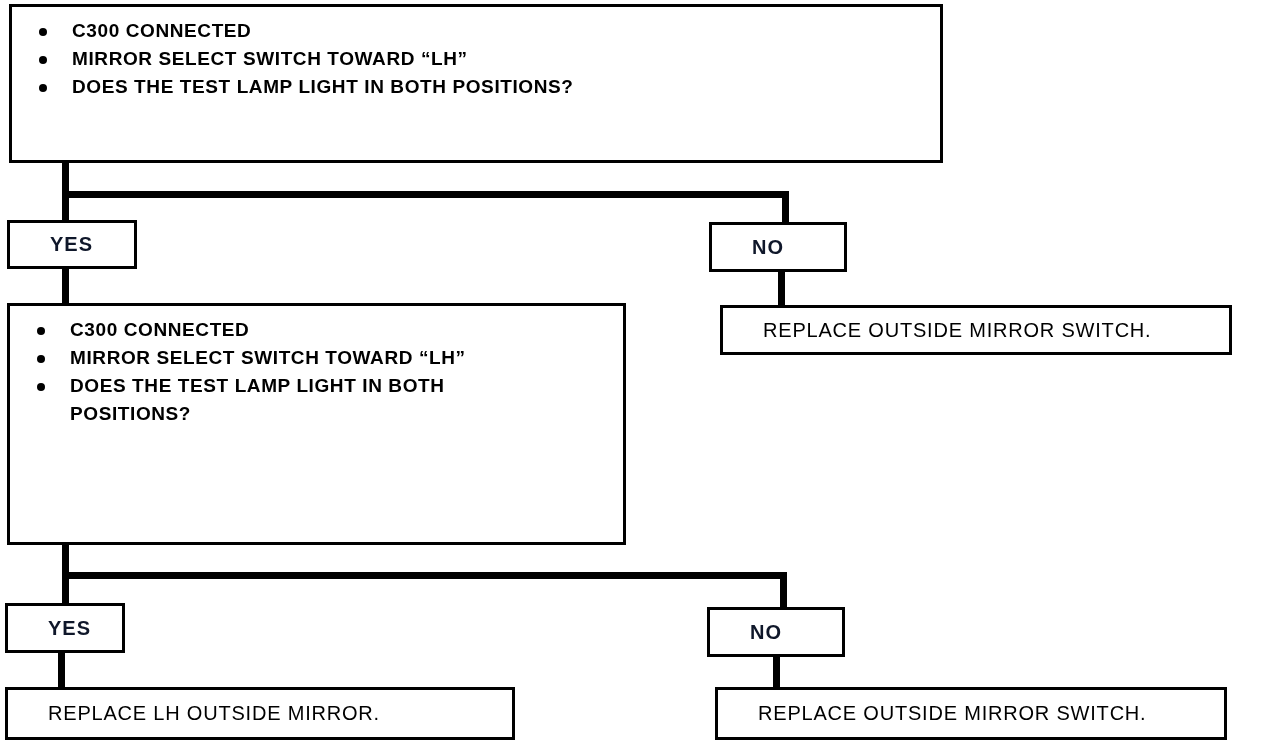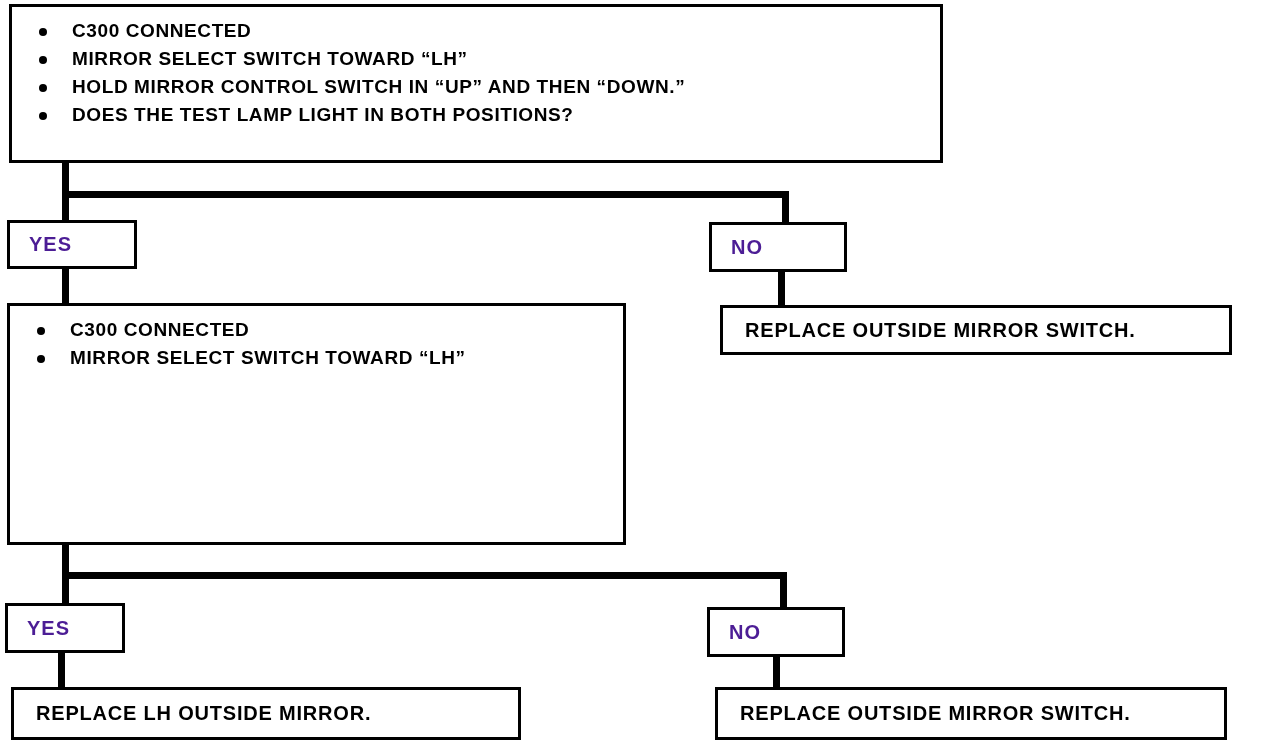--- a/index.html
+++ b/index.html
@@ -57,54 +57,53 @@
 
   
   .dec-box {
     display: flex;
     align-items: center;
   }
   .dec-label {
     font-size: 20px;
     font-weight: bold;
     letter-spacing: 1px;
-    color: #4c1d95;
-    padding-left: 19px;
+    color: #0f172a;
+    padding-left: 40px;
   }
 
   
   .act-box {
     display: flex;
     align-items: center;
   }
   .act-label {
     font-size: 20px;
-    font-weight: bold;
+    font-weight: normal;
     letter-spacing: 0.8px;
     color: #000000;
-    padding-left: 22px;
+    padding-left: 40px;
   }
 
   
   .conn {
     position: absolute;
     background: #000000;
     z-index: 1;
   }
 </style>
 </head>
 <body>
 
 <div id="canvas">
 
   <div class="box q-box" style="left:9px; top:4px; width:934px; height:159px;">
     <ul class="q-list">
       <li>C300 CONNECTED</li>
       <li>MIRROR SELECT SWITCH TOWARD “LH”</li>
-      <li>HOLD MIRROR CONTROL SWITCH IN “UP” AND THEN “DOWN.”</li>
       <li>DOES THE TEST LAMP LIGHT IN BOTH POSITIONS?</li>
     </ul>
   </div>
 
   <div class="conn" style="left:62px; top:163px; width:7px; height:60px;"></div>
   <div class="conn" style="left:62px; top:191px; width:727px; height:7px;"></div>
   <div class="conn" style="left:782px; top:191px; width:7px; height:33px;"></div>
 
   <div class="box dec-box" style="left:7px; top:220px; width:130px; height:49px;">
     <span class="dec-label">YES</span>
@@ -119,40 +118,42 @@
   <div class="conn" style="left:778px; top:271px; width:7px; height:36px;"></div>
 
   <div class="box act-box" style="left:720px; top:305px; width:512px; height:50px;">
     <span class="act-label">REPLACE OUTSIDE MIRROR SWITCH.</span>
   </div>
 
   <div class="box q-box" style="left:7px; top:303px; width:619px; height:242px;">
     <ul class="q-list">
       <li>C300 CONNECTED</li>
       <li>MIRROR SELECT SWITCH TOWARD “LH”</li>
+      <li>DOES THE TEST LAMP LIGHT IN BOTH
+POSITIONS?</li>
     </ul>
   </div>
 
   <div class="conn" style="left:62px; top:545px; width:7px; height:60px;"></div>
   <div class="conn" style="left:62px; top:572px; width:725px; height:7px;"></div>
   <div class="conn" style="left:780px; top:572px; width:7px; height:36px;"></div>
 
   <div class="box dec-box" style="left:5px; top:603px; width:120px; height:50px;">
     <span class="dec-label">YES</span>
   </div>
 
   <div class="box dec-box" style="left:707px; top:607px; width:138px; height:50px;">
     <span class="dec-label">NO</span>
   </div>
 
   <div class="conn" style="left:58px; top:652px; width:7px; height:37px;"></div>
 
   <div class="conn" style="left:773px; top:656px; width:7px; height:33px;"></div>
 
-  <div class="box act-box" style="left:11px; top:687px; width:510px; height:53px;">
+  <div class="box act-box" style="left:5px; top:687px; width:510px; height:53px;">
     <span class="act-label">REPLACE LH OUTSIDE MIRROR.</span>
   </div>
 
   <div class="box act-box" style="left:715px; top:687px; width:512px; height:53px;">
     <span class="act-label">REPLACE OUTSIDE MIRROR SWITCH.</span>
   </div>
 
 </div>
 
 </body></html>

